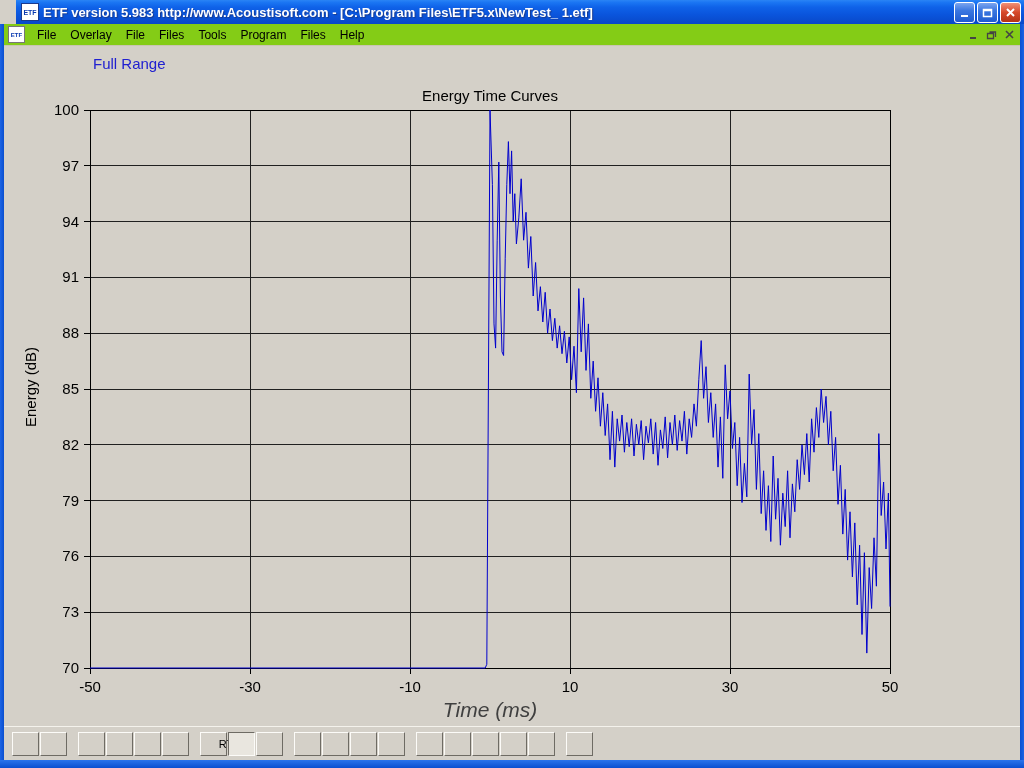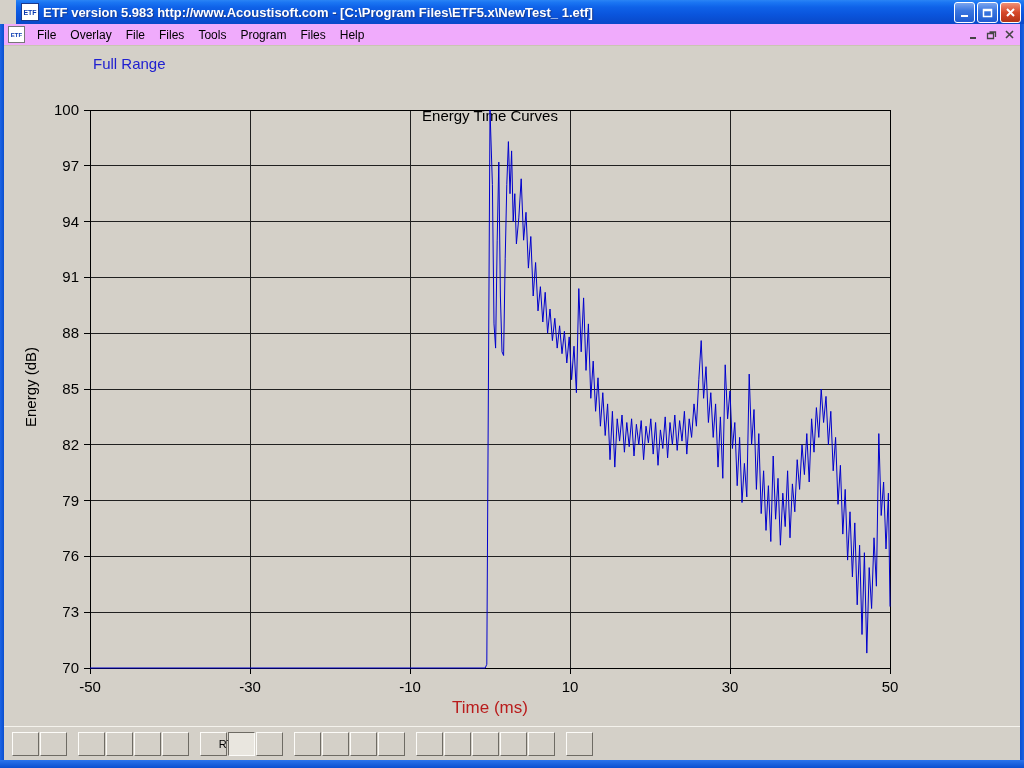--- a/index.html
+++ b/index.html
@@ -17,32 +17,32 @@
   .app-icon{width:16px;height:16px;background:#fff;border:1px solid #1a3a8c;margin:0 4px 0 2px;
     display:flex;align-items:center;justify-content:center;font-size:7px;font-weight:bold;color:#0a3ab0;flex:none;}
   .window-title{flex:1;color:#fff;font-size:13px;font-weight:bold;white-space:nowrap;overflow:hidden;
     text-shadow:1px 1px 1px #1a3a8c;}
   .winbtns{display:flex;gap:2px;flex:none;}
   .winbtn{width:21px;height:21px;border-radius:3px;border:1px solid #fff;box-sizing:border-box;
     display:flex;align-items:center;justify-content:center;
     background:linear-gradient(180deg,#7ba5ef 0%,#3b77e0 40%,#1f5bd0 100%);}
   .winbtn.close{background:linear-gradient(180deg,#f09177 0%,#d6492a 50%,#b33316 100%);}
   
-  .menu-bar{position:absolute;left:4px;right:4px;top:24px;height:22px;background:#f0abfc;
+  .menu-bar{position:absolute;left:4px;right:4px;top:24px;height:22px;background:#84cc16;
     display:flex;align-items:center;border-bottom:1px solid #c9c5b2;box-sizing:border-box;padding:0 2px;}
   .menu-icon{width:15px;height:15px;background:#fff;border:1px solid #777;margin:0 5px 0 2px;
     display:flex;align-items:center;justify-content:center;font-size:6px;font-weight:bold;color:#0a3ab0;flex:none;}
   .menu-item{font-size:12px;color:#000;padding:2px 7px;cursor:default;}
   .menu-spacer{flex:1;}
   .mdi-btn{width:17px;height:15px;display:flex;align-items:center;justify-content:center;margin-left:1px;}
   
   .client{position:absolute;left:4px;right:4px;top:46px;height:680px;background:#d4d0c8;}
   .full-range-label{position:absolute;left:89px;top:9px;color:#2020d0;font-weight:normal;font-size:15px;}
-  .chart-title{position:absolute;left:286px;top:41px;width:400px;text-align:center;font-size:15px;color:#000;margin-top:20px;}
-  .x-axis-label{position:absolute;left:286px;top:652px;width:400px;text-align:center;font-size:17px;color:#b91c1c;}
+  .chart-title{position:absolute;left:286px;top:41px;width:400px;text-align:center;font-size:15px;color:#000;}
+  .x-axis-label{position:absolute;left:286px;top:652px;width:400px;text-align:center;font-size:21px;color:#404040;font-style:italic;}
   .y-axis-label{position:absolute;left:18px;top:406px;width:130px;font-size:15px;color:#000;
     transform:rotate(-90deg);transform-origin:0 0;text-align:center;}
   
   .toolbar{position:absolute;left:4px;right:4px;top:726px;height:34px;background:#d4d0c8;
     border-top:1px solid #f4f2ec;display:flex;align-items:center;padding-left:8px;box-sizing:border-box;}
   .tbtn{width:27px;height:24px;background:#d4d0c8;border:1px solid;flex:none;
     border-color:#fcfbf8 #6e6b64 #6e6b64 #fcfbf8;display:flex;align-items:center;justify-content:center;
     margin-right:1px;box-sizing:border-box;padding-left:25px;}
   .tbtn.narrow{width:15px;}
   .tbtn.pressed{border-color:#6e6b64 #fcfbf8 #fcfbf8 #6e6b64;background:#e9e6df;}

